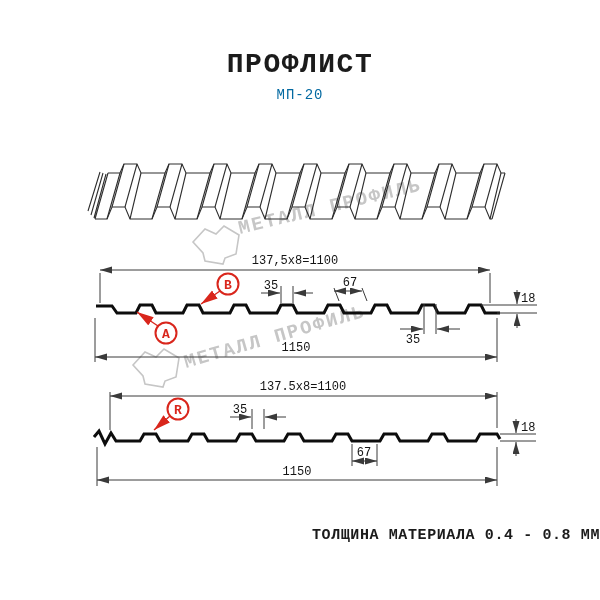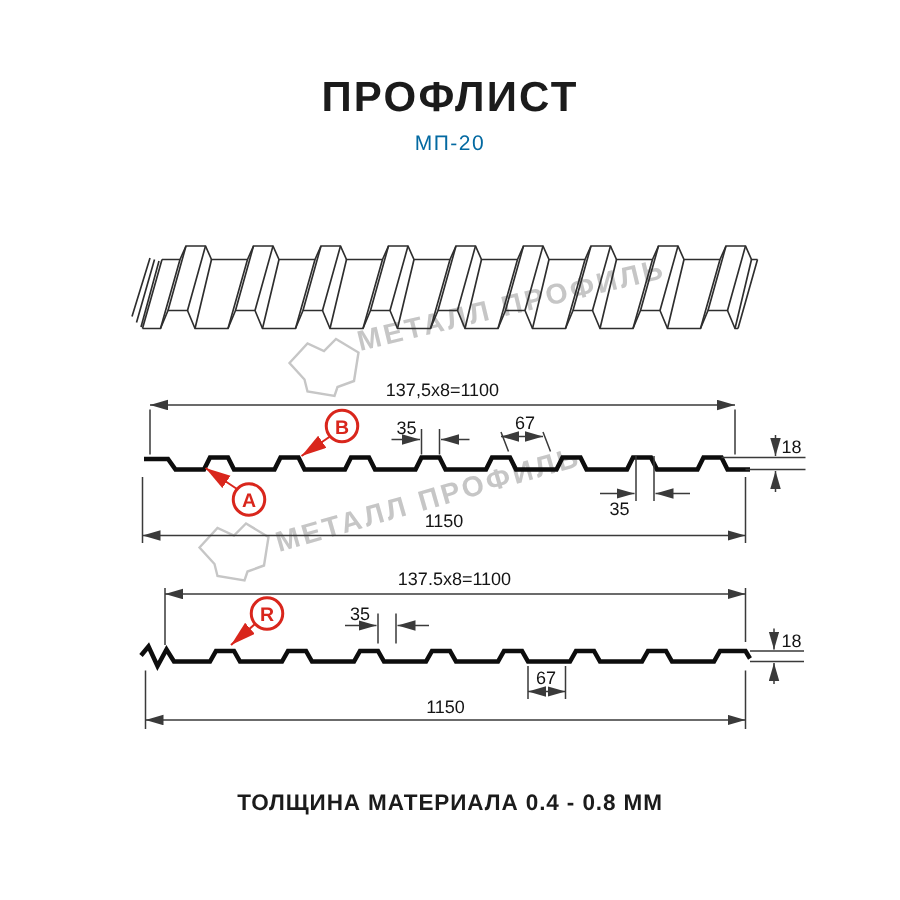--- a/index.html
+++ b/index.html
@@ -1,21 +1,21 @@
 <!DOCTYPE html>
 <html><head>
 <meta charset="utf-8">
 <style>
   html,body{margin:0;padding:0;background:#fff;}
   .stage{position:relative;width:600px;height:600px;background:#ffffff;overflow:hidden;
-         font-family:Liberation Sans, sans-serif;}
+         font-family:Liberation Mono, monospace;}
   .txtline{position:absolute;left:0;width:100%;text-align:center;color:#1b1b1b;}
   .title{top:49px;font-size:28px;font-weight:bold;letter-spacing:1.5px;}
   .subtitle{top:87px;font-size:14px;font-weight:500;letter-spacing:1px;color:#0369a1;}
-  .footer{top:527px;font-size:15px;font-weight:bold;letter-spacing:0.6px;}
+  .footer{top:527px;font-size:15px;font-weight:bold;letter-spacing:0.6px;text-align:right;}
   svg{position:absolute;left:0;top:0;}
   .sheet{stroke:#2e2e2e;stroke-width:1.1;fill:none;}
   .profile{stroke:#0d0d0d;stroke-width:3;fill:none;stroke-miterlimit:5;}
   .dim{stroke:#3a3a3a;stroke-width:1;fill:none;}
   .dimtxt{font-size:12px;fill:#141414;}
   .wm{stroke:#c6c6c6;stroke-width:1.6;fill:none;}
   .wmtxt{font-size:19px;font-weight:bold;letter-spacing:2px;fill:#c6c6c6;}
   .redln{stroke:#d9261c;stroke-width:1.4;fill:none;}
   .redcirc{stroke:#d9261c;stroke-width:2;fill:none;}
   .redtxt{fill:#d9261c;font-weight:bold;font-size:13px;}

